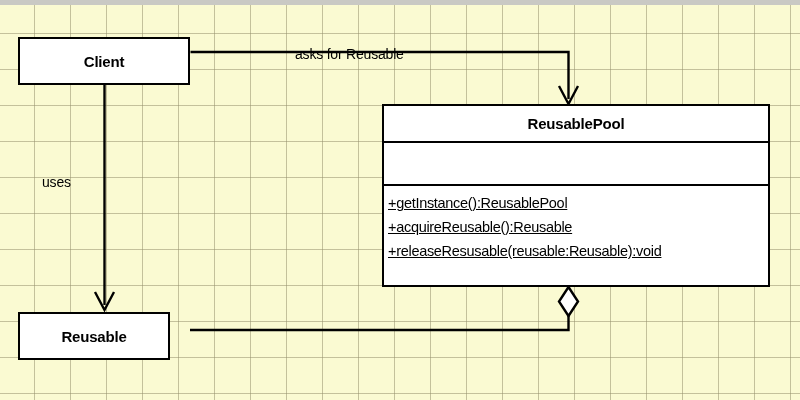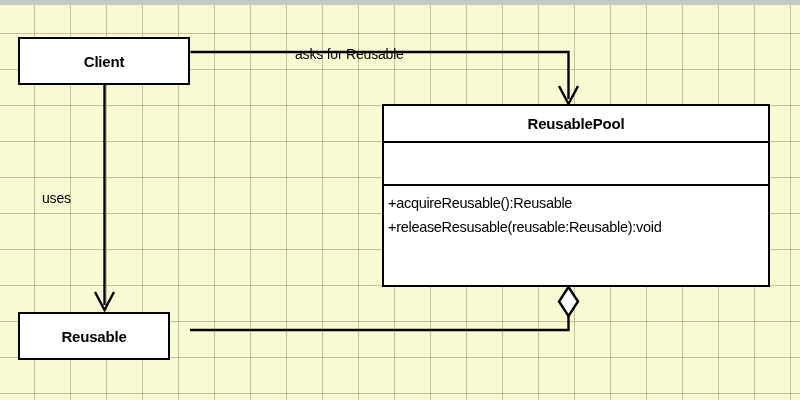--- a/index.html
+++ b/index.html
@@ -71,20 +71,21 @@
   .compartment.operations {
     padding: 5px 0 4px 4px;
   }
 
   .member {
     font-size: 14.5px;
     color: #000000;
     line-height: 24px;
     white-space: nowrap;
     letter-spacing: -0.3px;
+    text-decoration: underline;
   }
 
   .member.static {
     text-decoration: underline;
   }
 
   
   .edge-label {
     position: absolute;
     font-size: 14px;
@@ -153,22 +154,23 @@
 
   <div class="uml-box" style="left:382px; top:104px; width:388px; height:183px;">
 
     <div class="compartment header">
       <div class="uml-title">ReusablePool</div>
     </div>
 
     <div class="compartment attributes"></div>
 
     <div class="compartment operations">
+      <div class="member static">+getInstance():ReusablePool</div>
       <div class="member">+acquireReusable():Reusable</div>
       <div class="member">+releaseResusable(reusable:Reusable):void</div>
     </div>
   </div>
 
   <div class="edge-label" style="left:295px; top:46px;">asks for Reusable</div>
 
-  <div class="edge-label" style="left:42px; top:190px;">uses</div>
+  <div class="edge-label" style="left:42px; top:174px;">uses</div>
 
 </div>
 
 </body></html>

